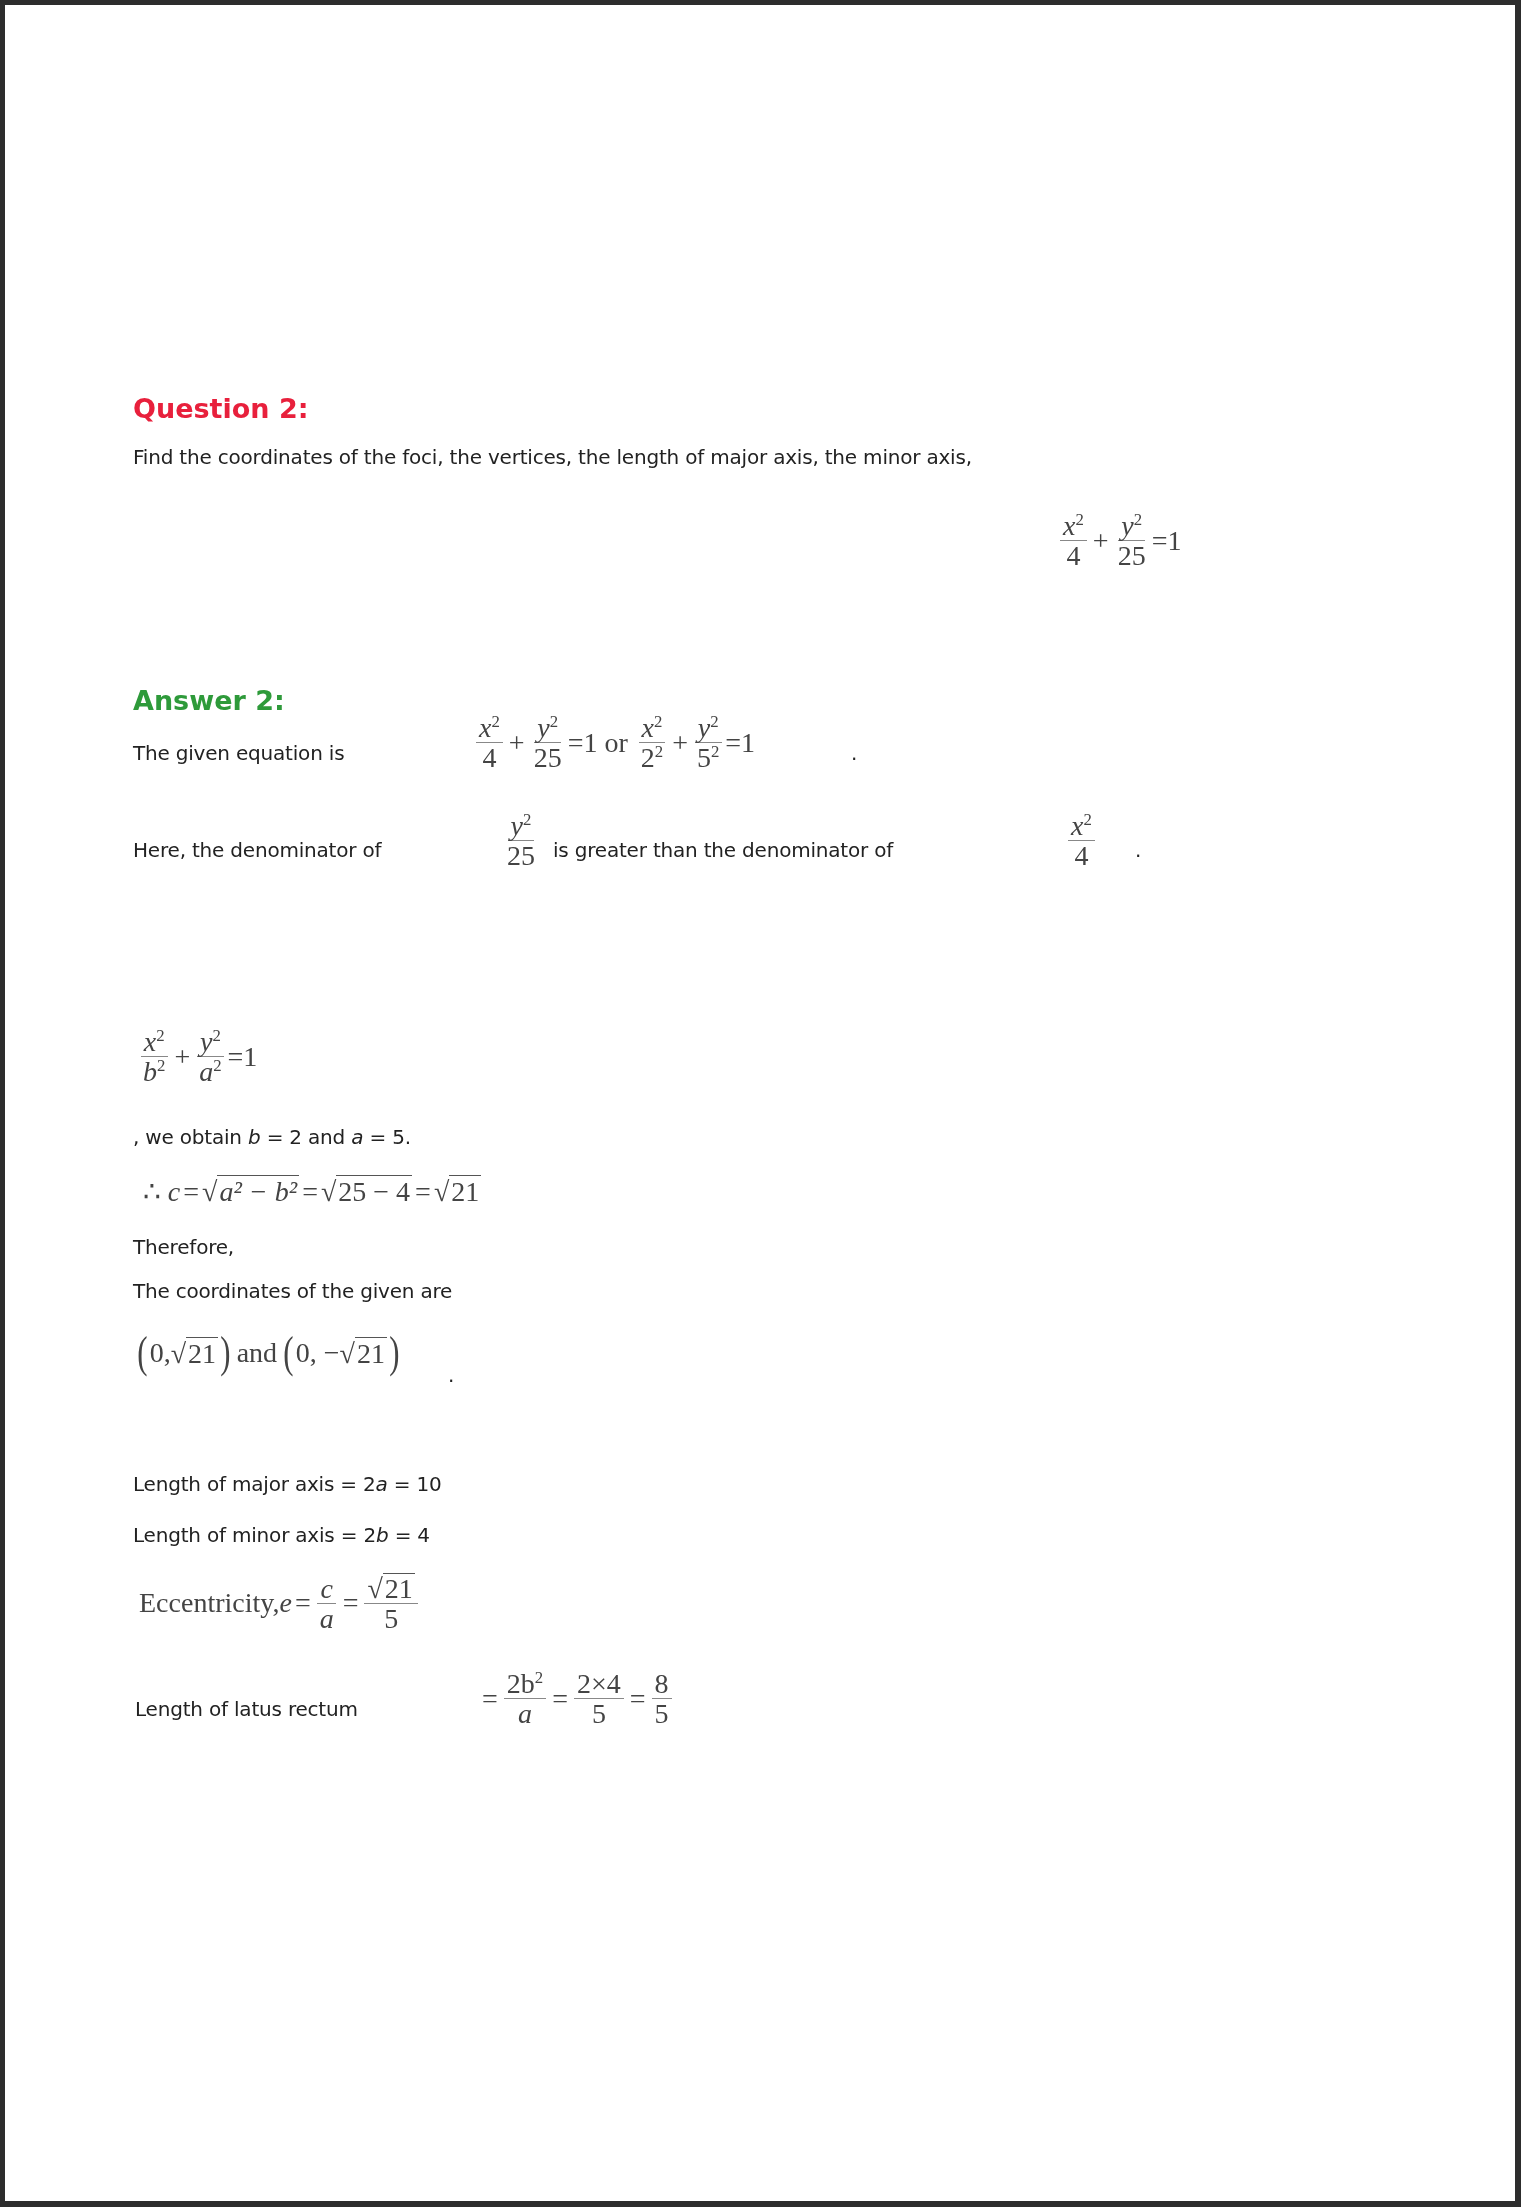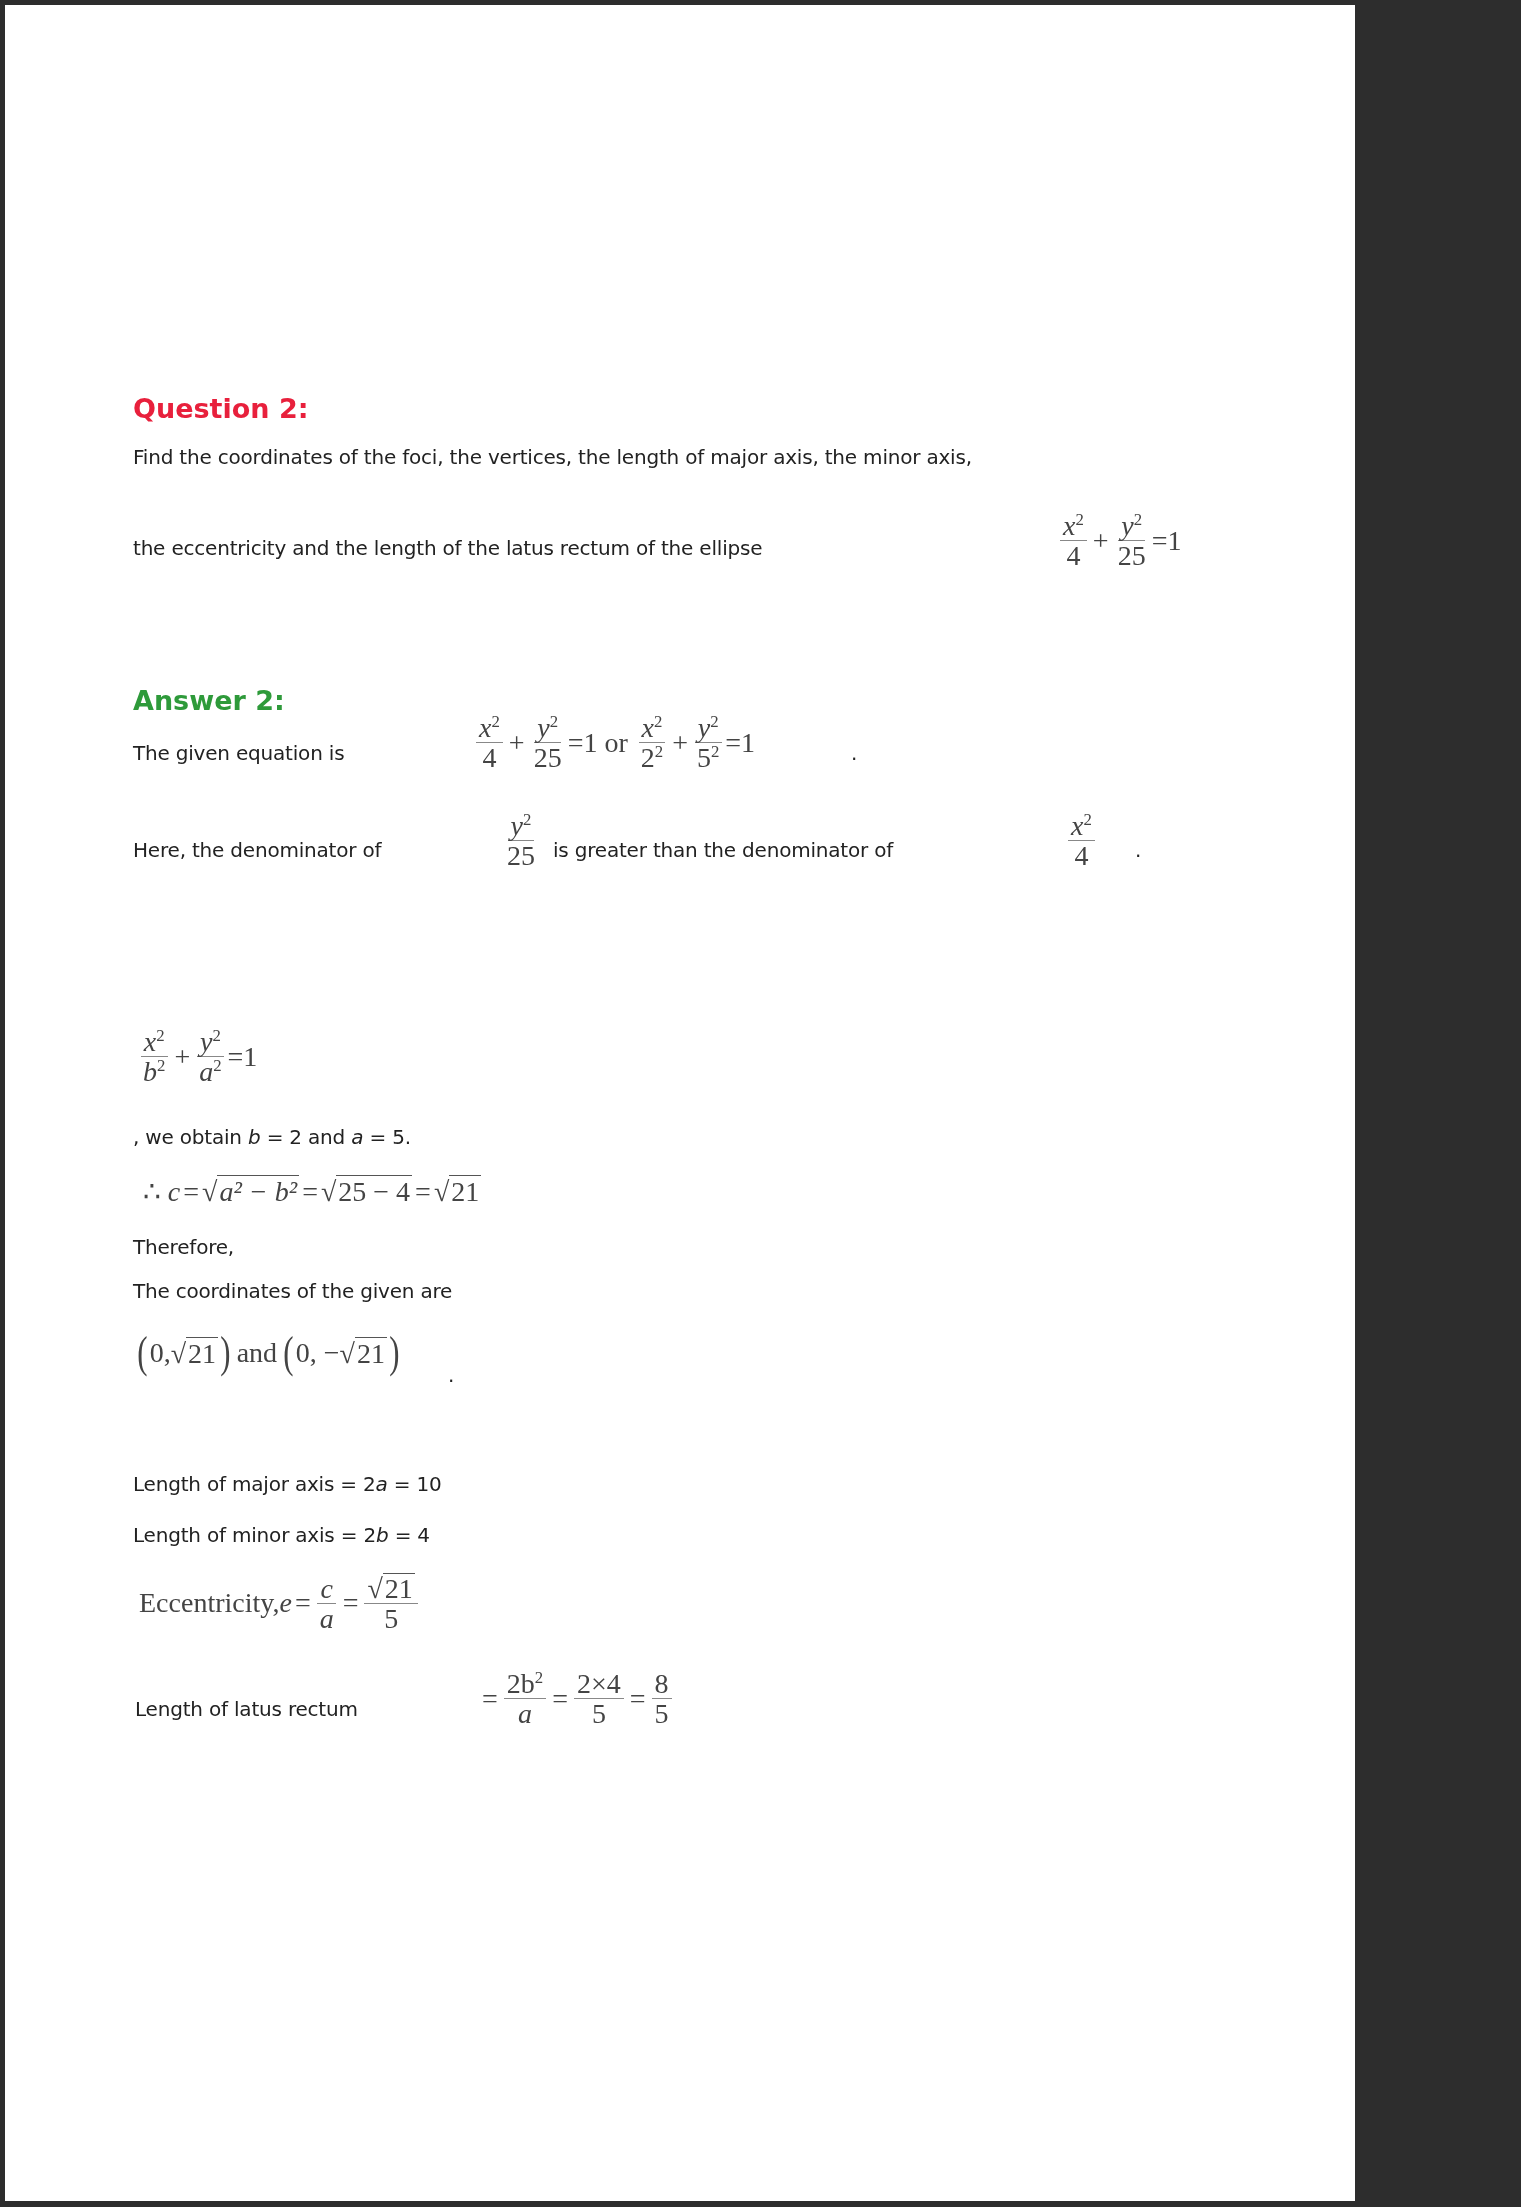--- a/index.html
+++ b/index.html
@@ -1,17 +1,17 @@
 <!DOCTYPE html>
 <html><head>
 <meta charset="utf-8">
 <style>
   html, body { margin: 0; padding: 0; }
   body { width: 1521px; height: 2207px; background: #2d2d2d; position: relative; overflow: hidden; }
-  .page { position: absolute; left: 5px; top: 5px; width: 1350px; height: 2196px; background: #ffffff; }
+  .page { position: absolute; left: 5px; top: 5px; width: 1510px; height: 2196px; background: #ffffff; }
   .abs { position: absolute; white-space: nowrap; }
   .sans { font-family: "DejaVu Sans", "Liberation Sans", sans-serif; font-size: 20px; color: #222; letter-spacing: -0.2px; }
   .head { font-family: "DejaVu Sans", sans-serif; font-weight: bold; font-size: 27px; }
   .q { color: #e8203c; }
   .a { color: #2e9a3a; }
   .m { font-family: "Liberation Serif", "DejaVu Serif", serif; font-size: 28px; color: #444; display: inline-flex; align-items: center; }
   .frac { display: inline-flex; flex-direction: column; align-items: center; margin: 0 3px; line-height: 1.05; }
   .frac .num, .frac .den { padding: 0 3px; }
   .frac .num { border-bottom: 1.5px solid #888; }
   i.v { font-style: italic; }
@@ -21,21 +21,20 @@
   .paren { font-size: 44px; font-weight: 200; transform: scaleX(0.7); display: inline-block; line-height: 1; }
   .op { margin: 0 3px; }
 </style>
 </head>
 <body>
 
 <div class="page">
 
   <div class="abs head q" style="left:128px; top:388px;">Question 2:</div>
   <div class="abs sans" style="left:128px; top:440px;">Find the coordinates of the foci, the vertices, the length of major axis, the minor axis,</div>
-  <div class="abs sans" style="left:128px; top:531px;">the eccentricity and the length of the latus rectum of the ellipse</div>
   <div class="abs m" style="left:1052px; top:506px;">
     <span class="frac">
         <span class="num"><i class="v">x</i><sup>2</sup></span>
         <span class="den">4</span>
       </span>
     <span class="op">+</span>
     <span class="frac">
         <span class="num"><i class="v">y</i><sup>2</sup></span>
         <span class="den">25</span>
       </span>

